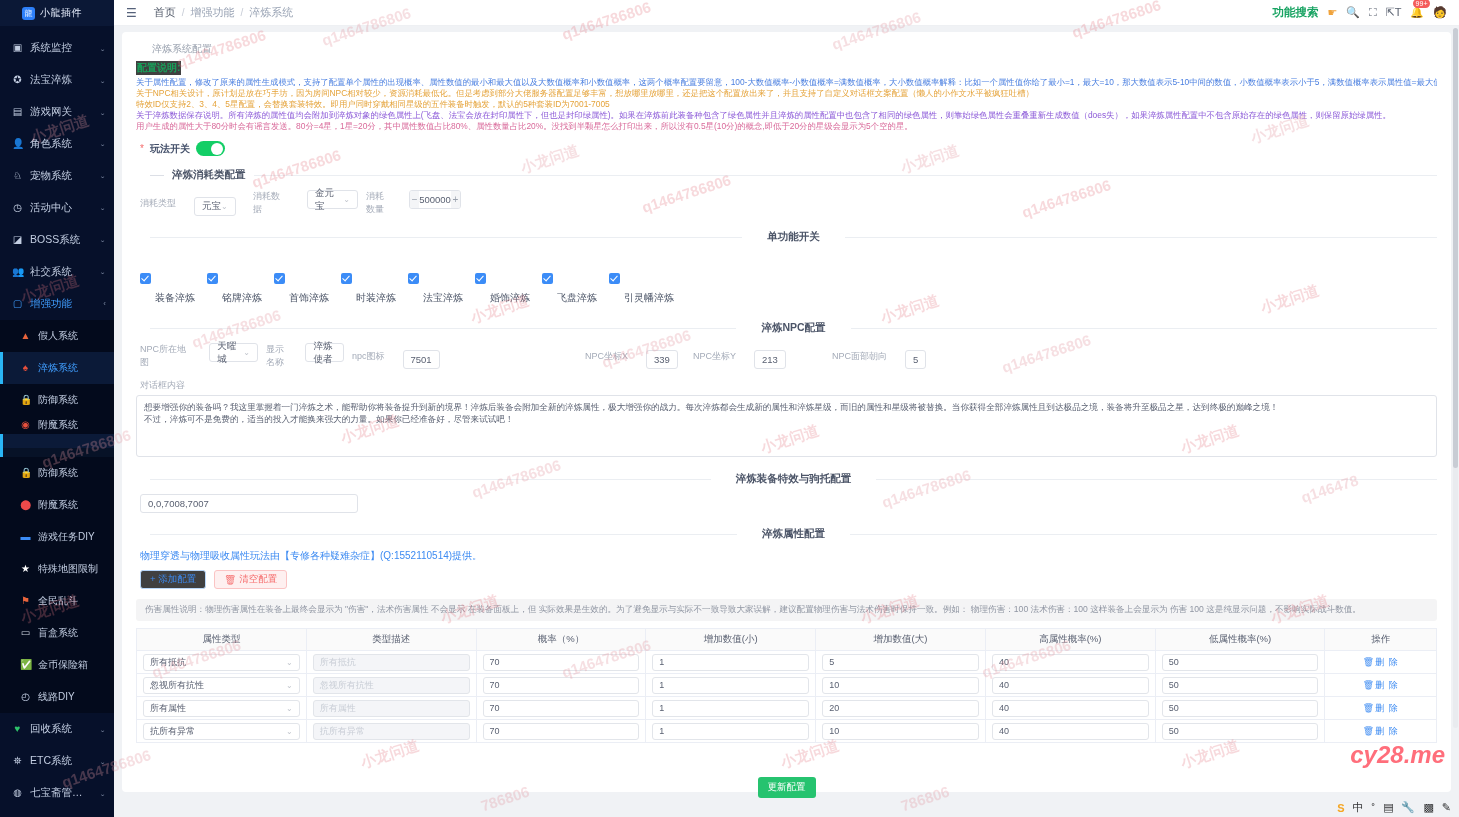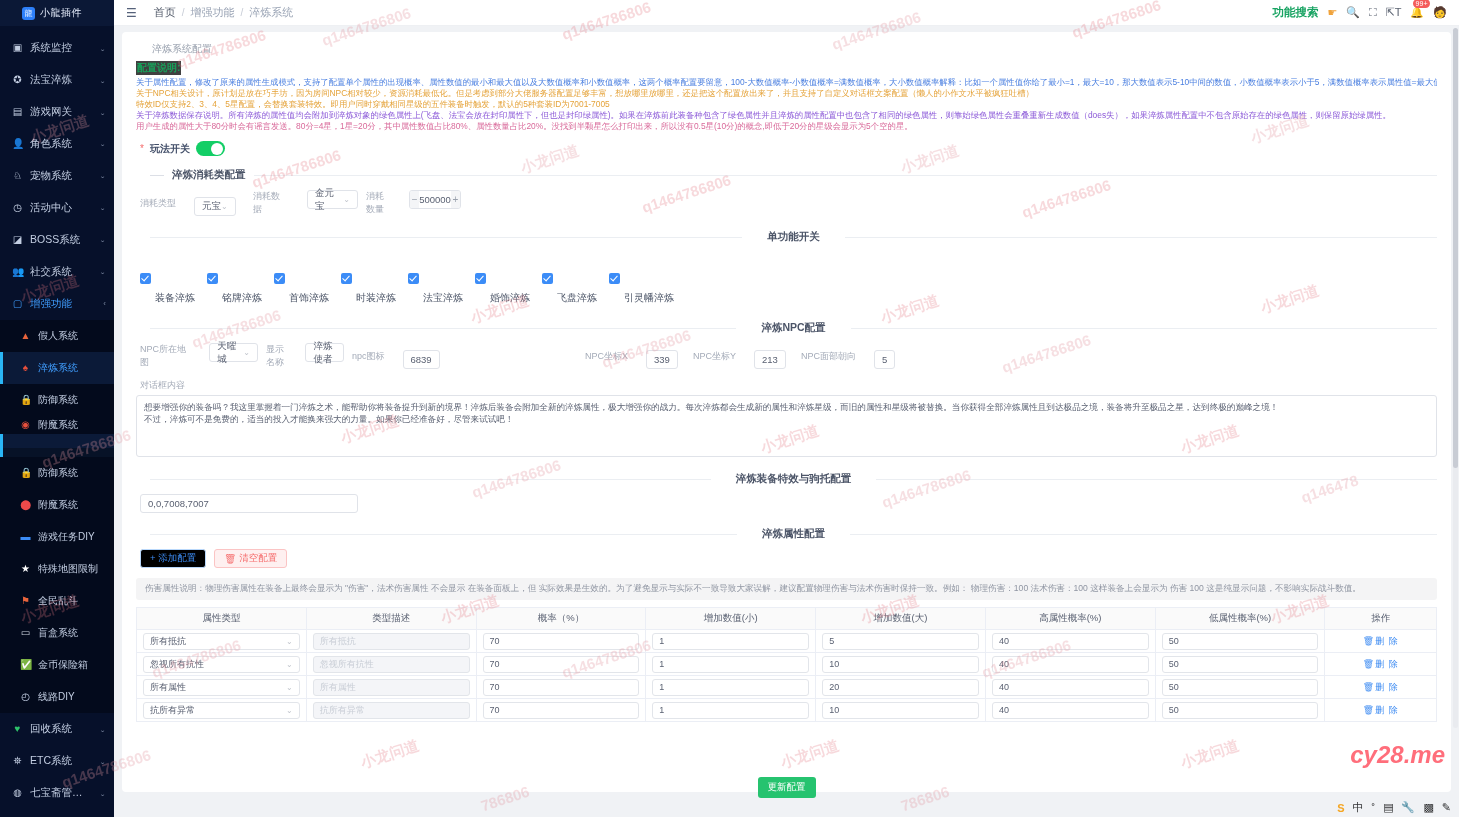--- a/index.html
+++ b/index.html
@@ -121,21 +121,21 @@
     font-family:inherit;font-size:8.6px;line-height:12px;color:#5a6172;padding:5px 7px;resize:none;
     outline:none;
   }
 
   .link-note{font-size:10px;color:#3d8bf2;margin:2px 0 7px 1px;}
   .btns{display:flex;gap:8px;margin:2px 0 10px 1px;}
   .btn{
     height:19px;border-radius:3px;font-size:9.5px;display:flex;align-items:center;
     gap:3px;padding:0 9px;cursor:pointer;
   }
-  .btn.add{background:#000000;border:1px solid #b9d8fb;color:#3d8bf2;}
+  .btn.add{background:#404040;border:1px solid #b9d8fb;color:#3d8bf2;}
   .btn.clr{background:#fef0f0;border:1px solid #fbc4c4;color:#f56c6c;}
   .alert{
     background:#f4f4f5;border-radius:3px;padding:5px 9px;font-size:8.6px;color:#9096a3;
     white-space:nowrap;overflow:hidden;margin-bottom:7px;
   }
   
   table.t{width:100%;border-collapse:collapse;table-layout:fixed;}
   table.t th{
     background:#fafafa;border:1px solid #ebeef5;height:22px;font-size:9.5px;
     color:#5a6172;font-weight:normal;
@@ -434,36 +434,36 @@
       </div>
       <div class="fld" style="width:78px;">
         <span class="fcap">显示名称</span>
         <div class="inp">
             <span>淬炼使者</span>
           </div>
       </div>
       <div class="fld" style="width:225px;">
         <span class="fcap">npc图标</span>
         <div class="inp">
-            <span>6839</span>
+            <span>7501</span>
           </div>
       </div>
       <div class="fld" style="width:100px;">
         <span class="fcap">NPC坐标X</span>
         <div class="inp">
             <span>339</span>
           </div>
       </div>
       <div class="fld" style="width:100px;">
         <span class="fcap">NPC坐标Y</span>
         <div class="inp">
             <span>213</span>
           </div>
       </div>
-      <div class="fld" style="width:100px;">
+      <div class="fld" style="width:100px;margin-left:31px;">
         <span class="fcap">NPC面部朝向</span>
         <div class="inp">
             <span>5</span>
           </div>
       </div>
     </div>
 
     <div class="fcap" style="margin:10px 0 3px 4px;">对话框内容</div>
     <textarea class="ta" style="">想要增强你的装备吗？我这里掌握着一门淬炼之术，能帮助你将装备提升到新的境界！淬炼后装备会附加全新的淬炼属性，极大增强你的战力。每次淬炼都会生成新的属性和淬炼星级，而旧的属性和星级将被替换。当你获得全部淬炼属性且到达极品之境，装备将升至极品之星，达到终极的巅峰之境！
 不过，淬炼可不是免费的，适当的投入才能换来强大的力量。如果你已经准备好，尽管来试试吧！</textarea>
@@ -477,20 +477,21 @@
     <div class="inp" style="width:218px;margin-left:4px;">
       <span>0,0,7008,7007</span>
     </div>
 
     <div class="divider center" style="margin-left:14px;margin-top:14px;">
       <span class="lline"></span>
       <span class="dtitle">淬炼属性配置</span>
       <span class="rline"></span>
     </div>
 
+    <div class="link-note" style="margin-left:4px;">物理穿透与物理吸收属性玩法由【专修各种疑难杂症】(Q:1552110514)提供。</div>
 
     <div class="btns" style="margin-left:4px;">
       <span class="btn add">+ 添加配置</span>
       <span class="btn clr">
         <span>🗑</span>
         <span>清空配置</span>
       </span>
     </div>
 
     <div class="alert">伤害属性说明：物理伤害属性在装备上最终会显示为 "伤害"，法术伤害属性 不会显示 在装备面板上，但 实际效果是生效的。为了避免显示与实际不一致导致大家误解，建议配置物理伤害与法术伤害时保持一致。例如： 物理伤害：100 法术伤害：100 这样装备上会显示为 伤害 100 这是纯显示问题，不影响实际战斗数值。</div>

